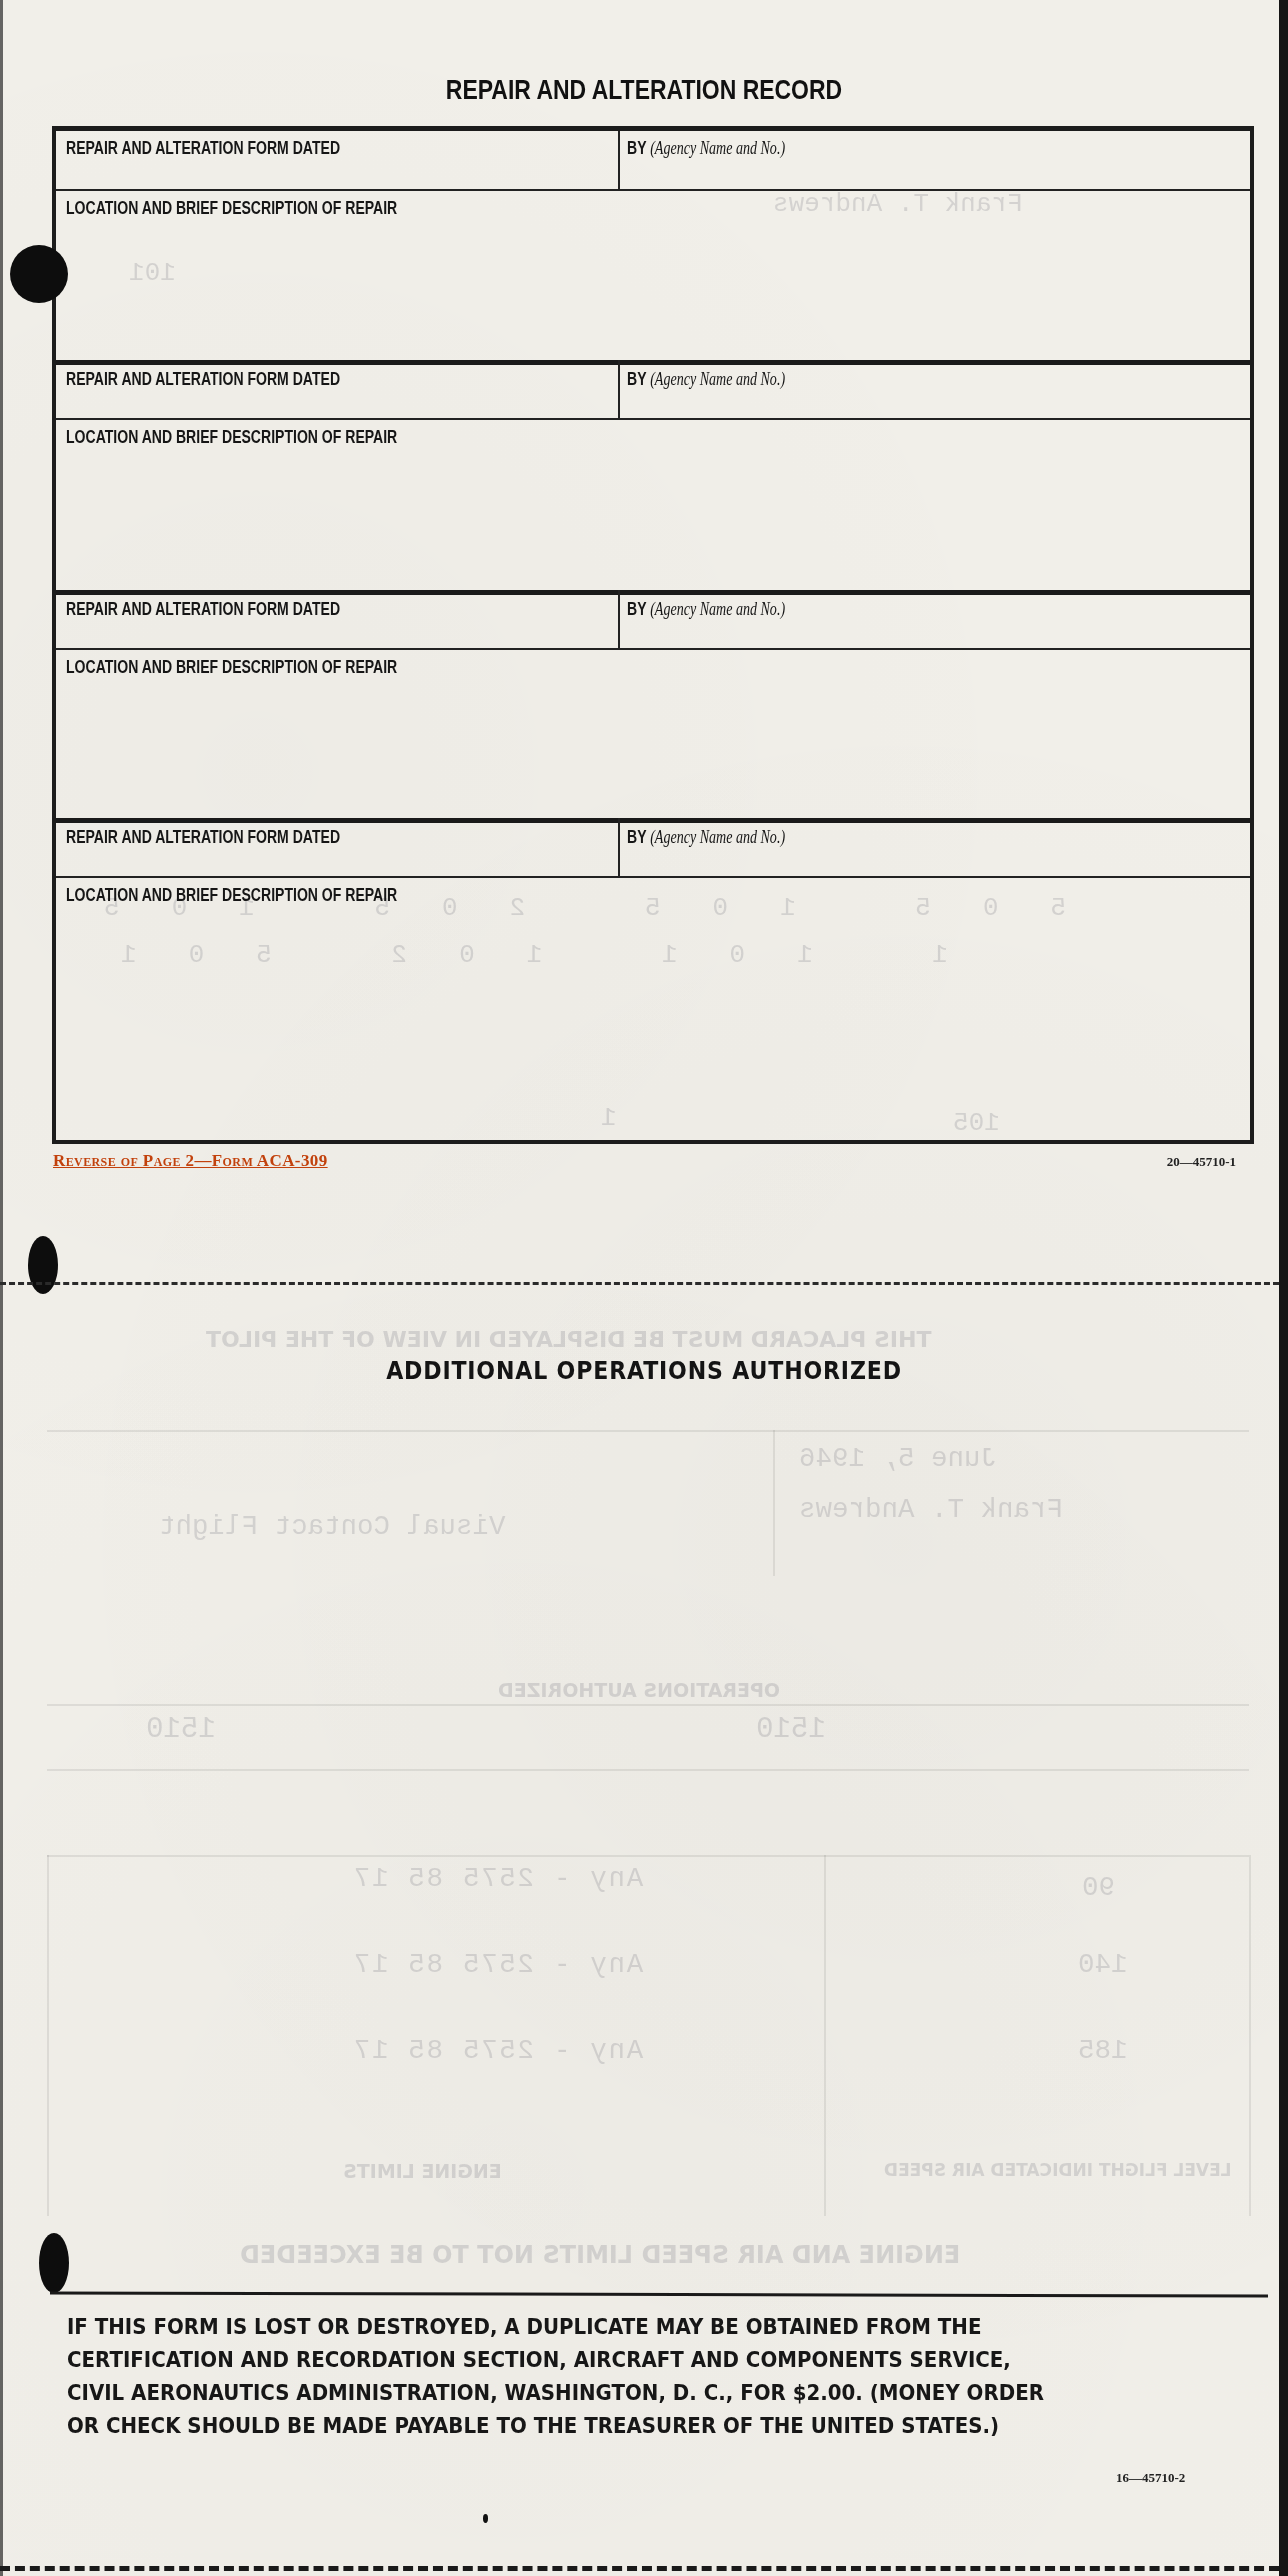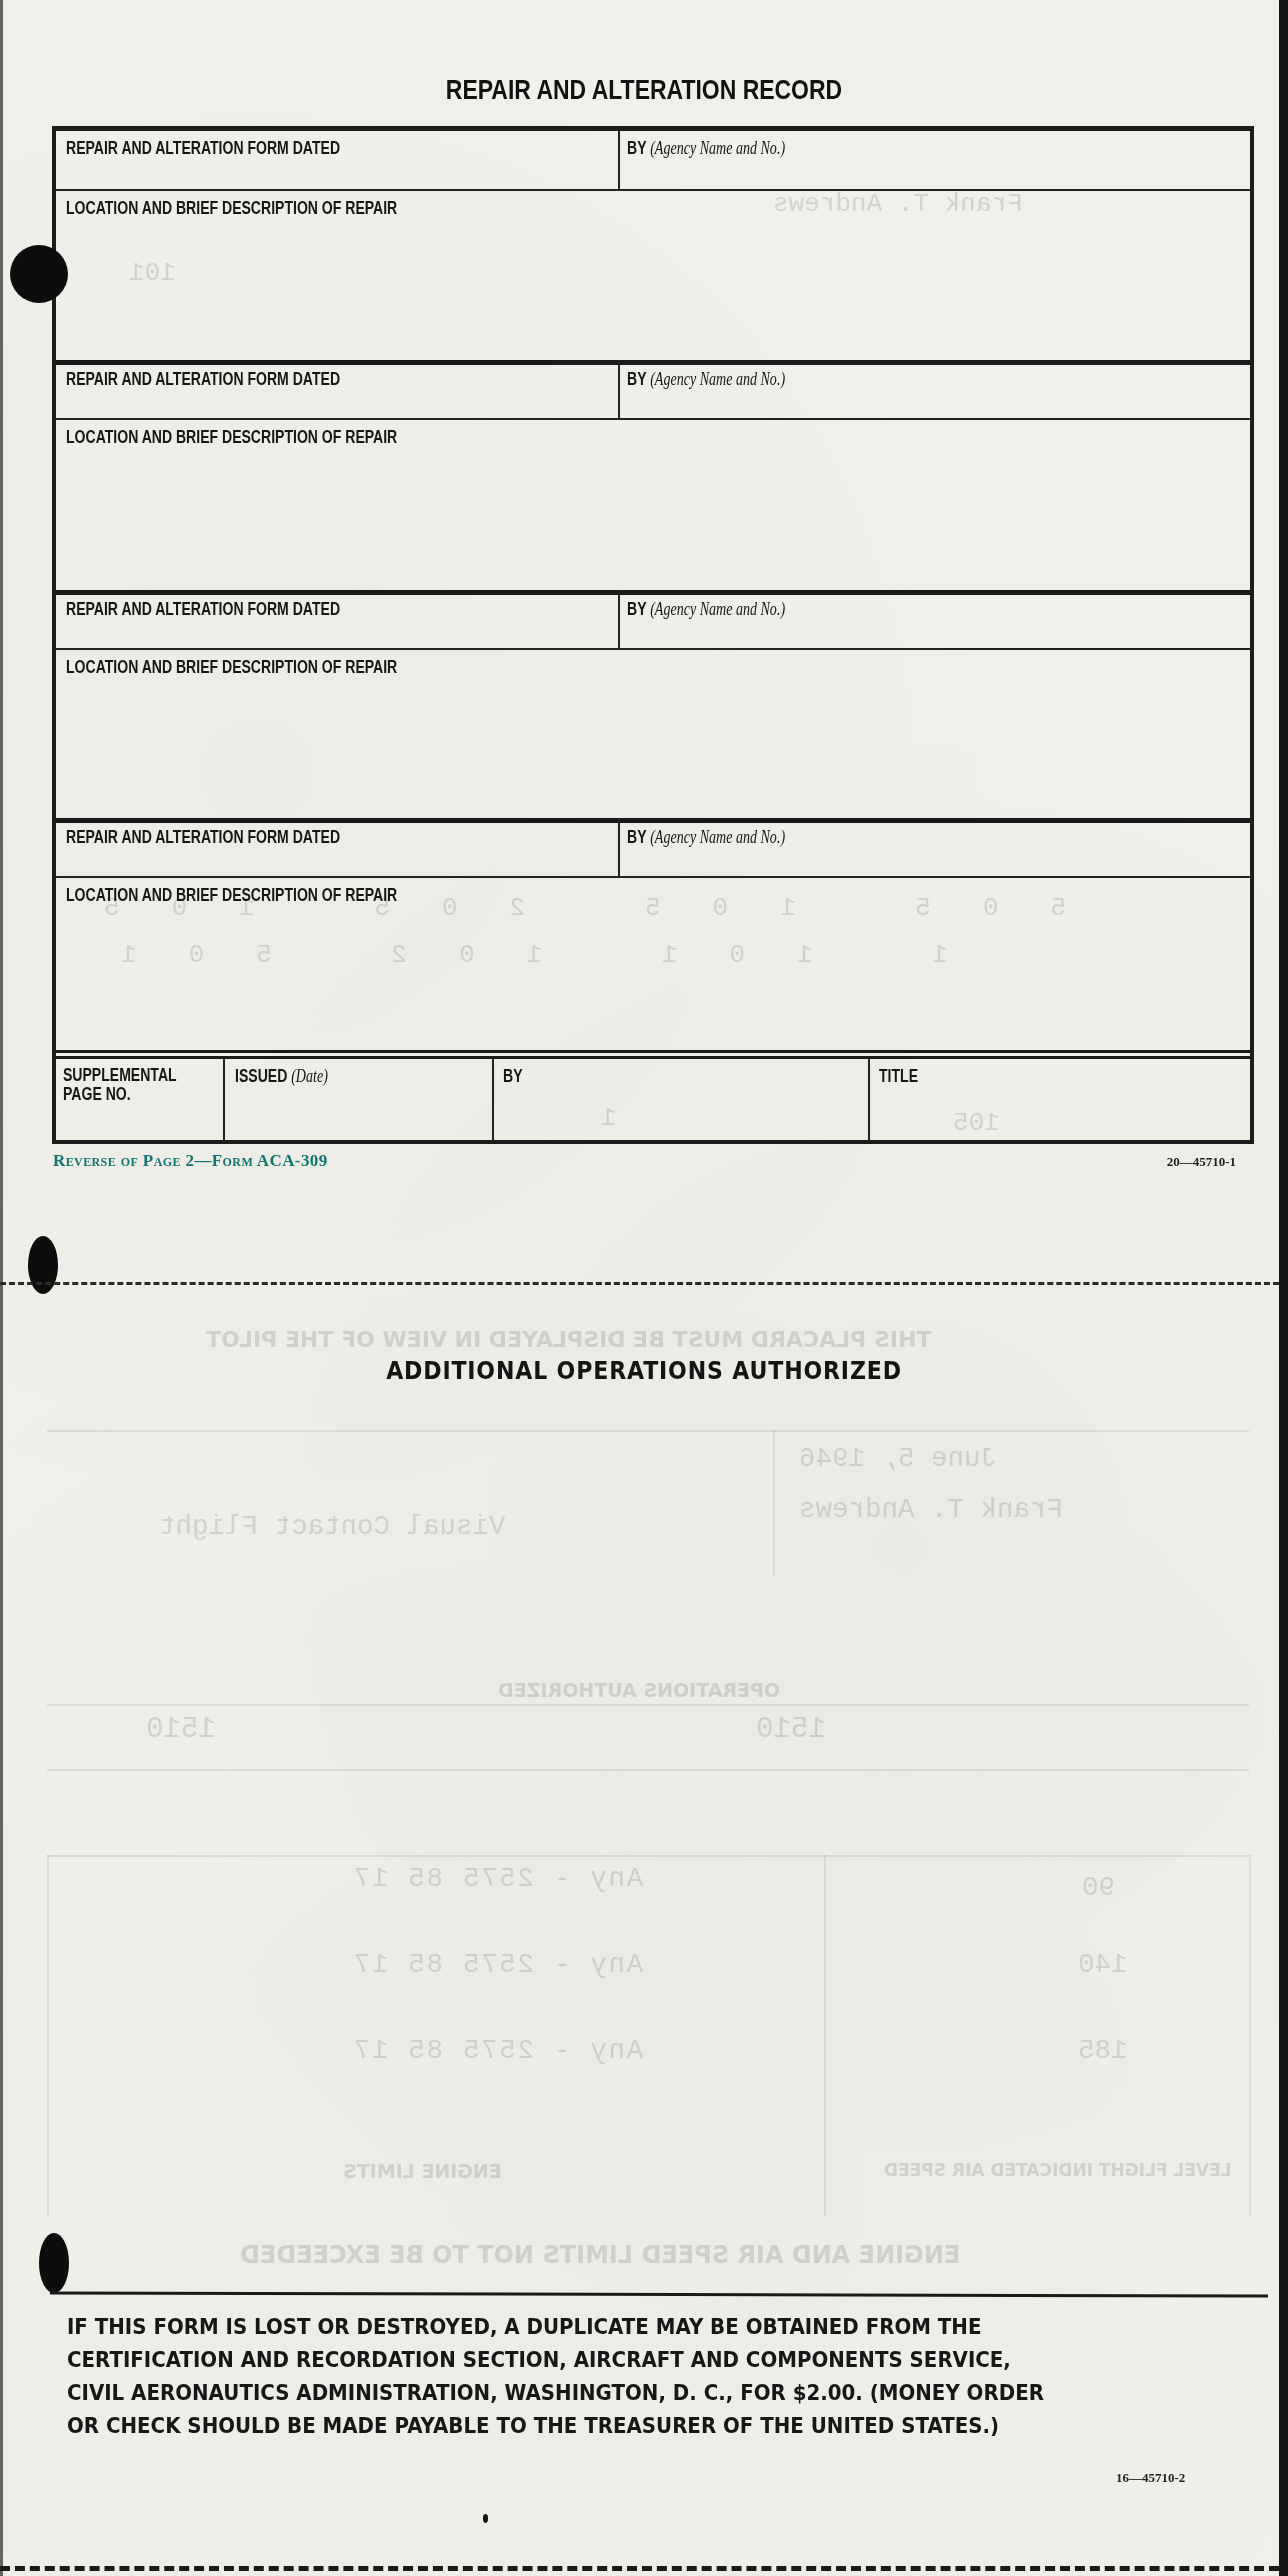--- a/index.html
+++ b/index.html
@@ -45,22 +45,22 @@
   }
   .label-serif-part { font-family:"Liberation Serif", serif; font-weight:normal; font-style:italic; }
 
   .supp-row { position:absolute; left:0; top:919px; width:1194px; height:90px; }
   .supp-double1 { position:absolute; left:0; top:0; width:1194px; height:2.6px; background:#1a1a1a; }
   .supp-double2 { position:absolute; left:0; top:6px; width:1194px; height:2.6px; background:#1a1a1a; }
   .supp-col-div { position:absolute; top:8.6px; width:1.7px; height:82px; background:#222; }
 
   .footer-left {
     position:absolute; left:53px; top:1151px;
-    font-family:"Liberation Serif", serif; font-size:17px; font-weight:bold; color:#0f766e;
-    font-variant:small-caps; letter-spacing:0.4px;
+    font-family:"Liberation Serif", serif; font-size:17px; font-weight:bold; color:#c2410c;
+    font-variant:small-caps; letter-spacing:0.4px;text-decoration:underline;
   }
   .footer-right {
     position:absolute; right:52px; top:1154px;
     font-family:"Liberation Serif", serif; font-size:13px; font-weight:bold; color:#222;
   }
 
   .cut-line {
     position:absolute; left:0; top:1282px; width:1279px; height:0;
     border-top:3.4px dashed #2a2a2a;
   }
@@ -181,31 +181,20 @@
     <div class="rec-thick"></div>
     <div class="rec-row1">
       <span class="label" style="left:10.3px;top:8.6px;">REPAIR AND ALTERATION FORM DATED</span>
       <span class="label" style="left:571px;top:8.6px;"><span>BY</span> <span class="label-serif-part">(Agency Name and No.)</span></span>
       <div class="rec-divider"></div>
     </div>
     <div class="rec-sep"></div>
     <span class="label" style="left:10.3px;top:67px;">LOCATION AND BRIEF DESCRIPTION OF REPAIR</span>
   </div>
 
-  <div class="supp-row">
-    <div class="supp-double1"></div>
-    <div class="supp-double2"></div>
-    <span class="label" style="left:6.9px;top:15.5px;line-height:19px;"><span>SUPPLEMENTAL</span><br><span>PAGE NO.</span></span>
-    <div class="supp-col-div" style="left:167px;"></div>
-    <span class="label" style="left:179px;top:15.5px;"><span>ISSUED</span> <span class="label-serif-part">(Date)</span></span>
-    <div class="supp-col-div" style="left:436px;"></div>
-    <span class="label" style="left:447px;top:15.5px;">BY</span>
-    <div class="supp-col-div" style="left:812px;"></div>
-    <span class="label" style="left:823px;top:15.5px;">TITLE</span>
-  </div>
 </div>
 
 <div class="footer-left">Reverse of Page 2—Form ACA-309</div>
 <div class="footer-right">20—45710-1</div>
 
 <div class="punch" style="left:10.3px;top:245px;width:58px;height:58px;"></div>
 <div class="punch" style="left:28px;top:1236px;width:30px;height:58px;border-radius:50%;"></div>
 <div class="punch" style="left:39px;top:2233px;width:30px;height:60px;border-radius:50%;"></div>
 
 <div class="cut-line"></div>

